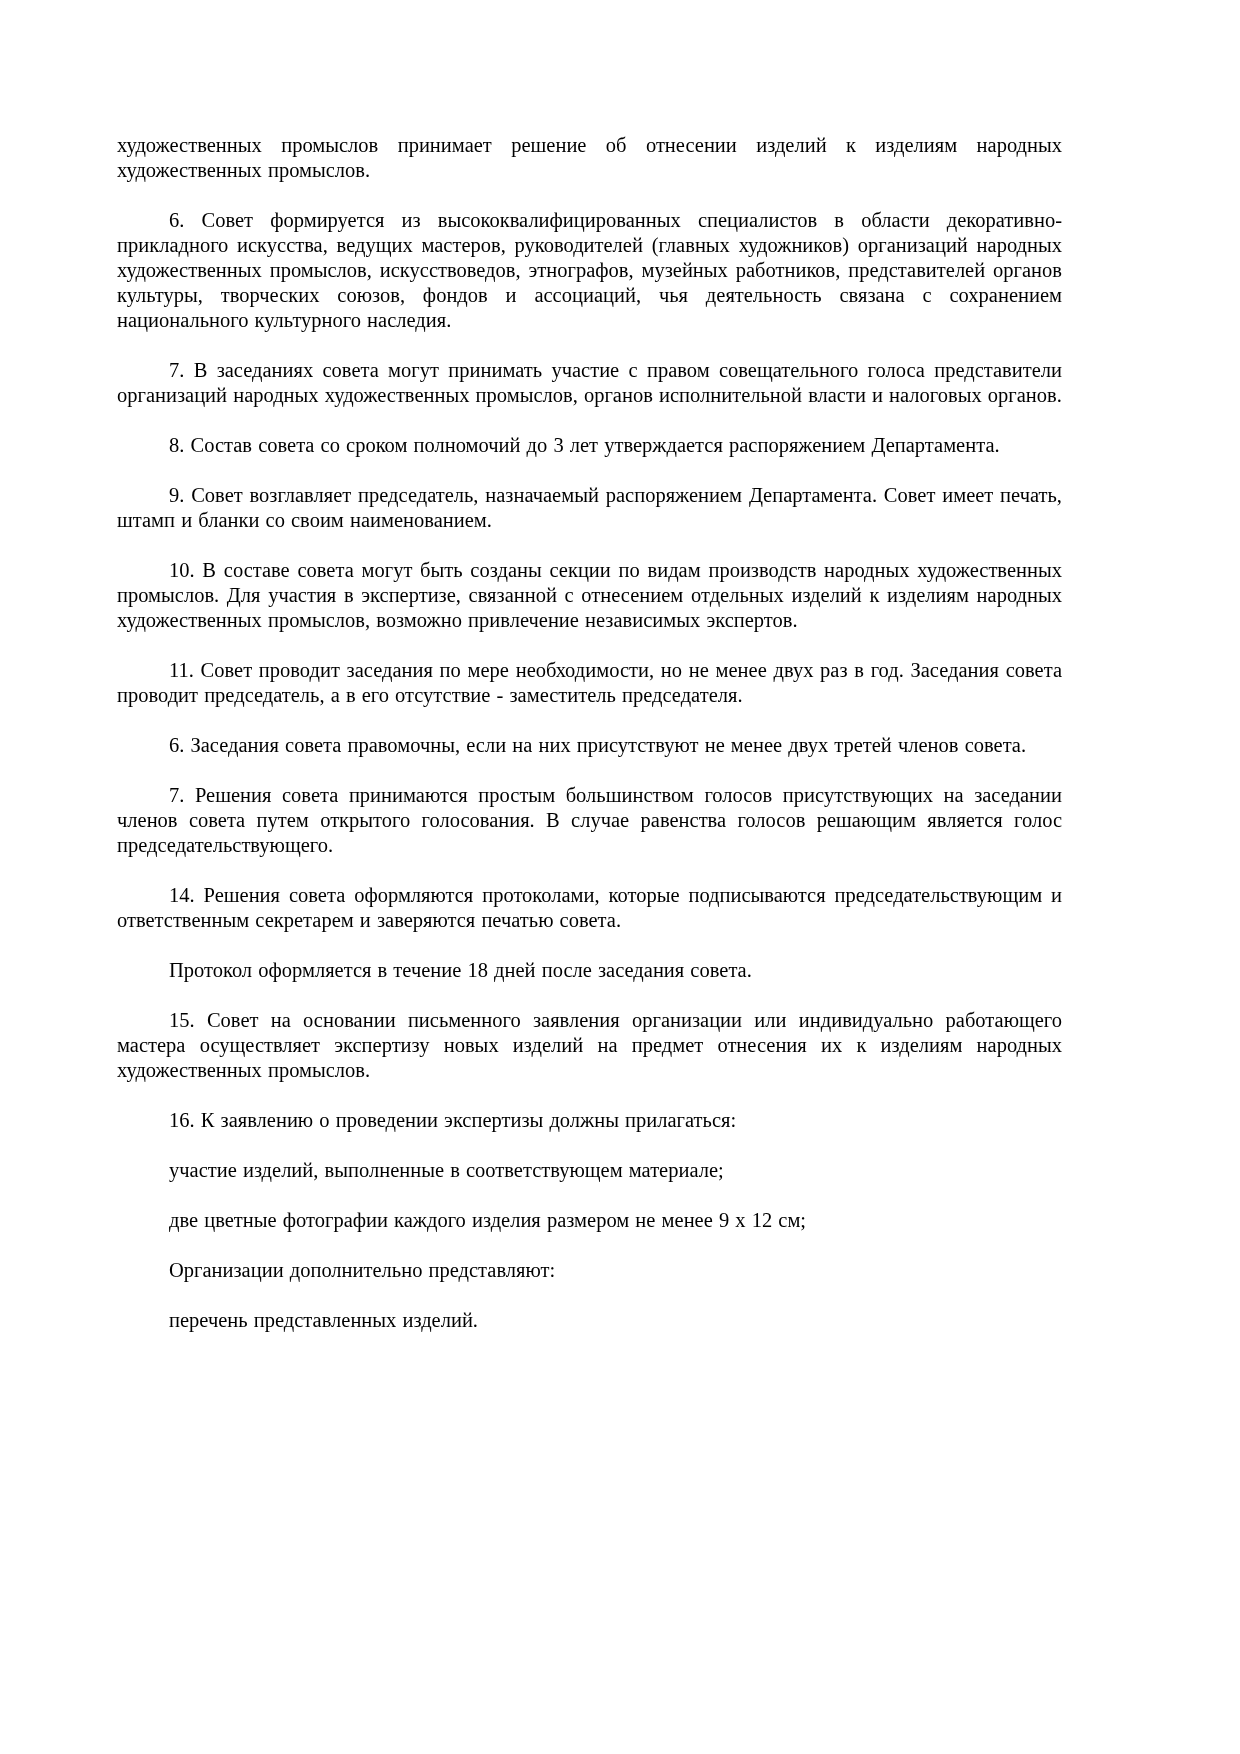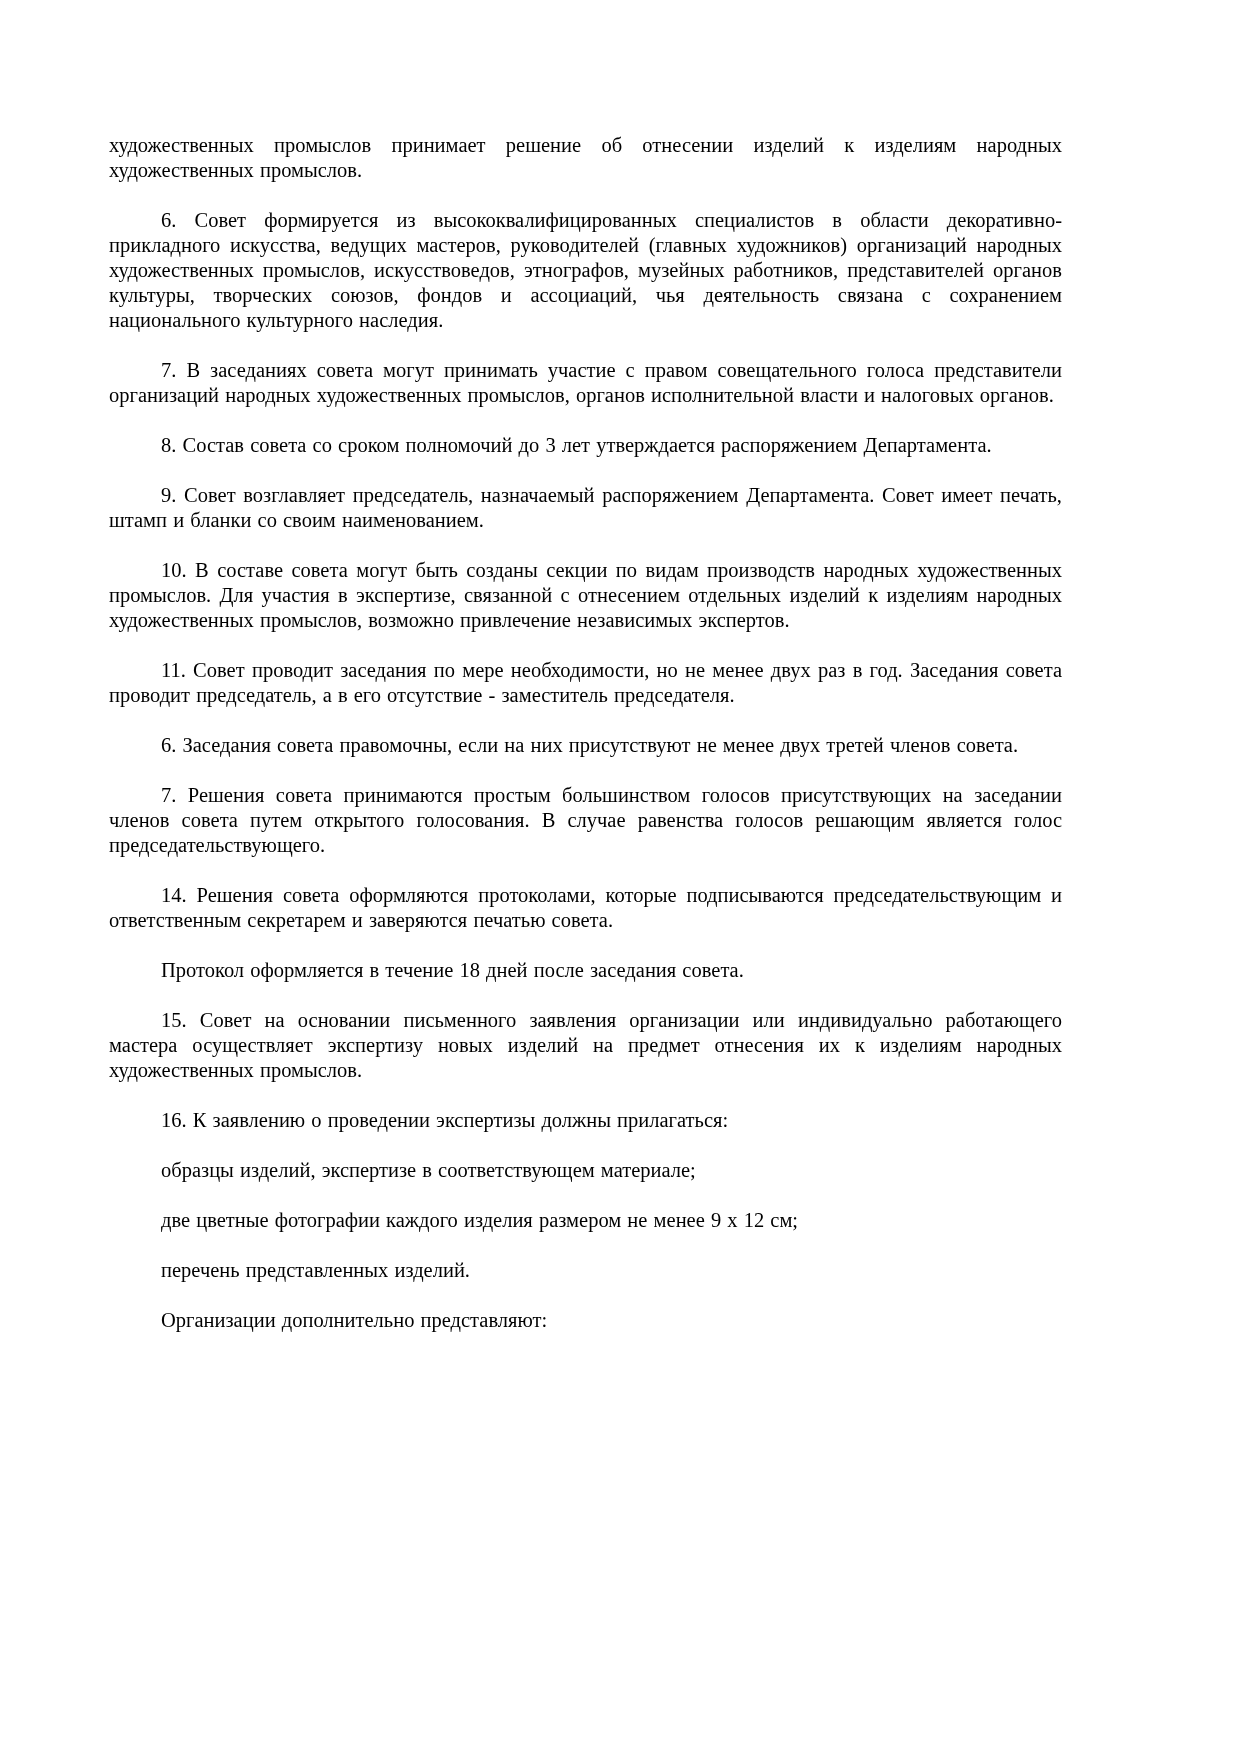--- a/index.html
+++ b/index.html
@@ -16,21 +16,21 @@
     padding: 133px 178px 80px 105px;
     overflow: hidden;
   }
   .doc-content {
     font-family: "Liberation Serif", "DejaVu Serif", serif;
     font-size: 20.5px;
     line-height: 25px;
     color: #000000;
   }
   .para {
-    margin: 0 0 25px 4px;
+    margin: 0 0 25px 12px;
     text-align: justify;
     text-indent: 52px;
     word-spacing: 1px;
   }
   .para.no-indent {
     text-indent: 0;
   }
   .para:last-child {
     margin-bottom: 0;
   }
@@ -46,18 +46,18 @@
       <p class="para">8. Состав совета со сроком полномочий до 3 лет утверждается распоряжением Департамента.</p>
       <p class="para">9. Совет возглавляет председатель, назначаемый распоряжением Департамента. Совет имеет печать, штамп и бланки со своим наименованием.</p>
       <p class="para">10. В составе совета могут быть созданы секции по видам производств народных художественных промыслов. Для участия в экспертизе, связанной с отнесением отдельных изделий к изделиям народных художественных промыслов, возможно привлечение независимых экспертов.</p>
       <p class="para">11. Совет проводит заседания по мере необходимости, но не менее двух раз в год. Заседания совета проводит председатель, а в его отсутствие - заместитель председателя.</p>
       <p class="para">6. Заседания совета правомочны, если на них присутствуют не менее двух третей членов совета.</p>
       <p class="para">7. Решения совета принимаются простым большинством голосов присутствующих на заседании членов совета путем открытого голосования. В случае равенства голосов решающим является голос председательствующего.</p>
       <p class="para">14. Решения совета оформляются протоколами, которые подписываются председательствующим и ответственным секретарем и заверяются печатью совета.</p>
       <p class="para">Протокол оформляется в течение 18 дней после заседания совета.</p>
       <p class="para">15. Совет на основании письменного заявления организации или индивидуально работающего мастера осуществляет экспертизу новых изделий на предмет отнесения их к изделиям народных художественных промыслов.</p>
       <p class="para">16. К заявлению о проведении экспертизы должны прилагаться:</p>
-      <p class="para">образцы изделий, экспертизе в соответствующем материале;</p>
+      <p class="para">участие изделий, выполненные в соответствующем материале;</p>
       <p class="para">две цветные фотографии каждого изделия размером не менее 9 х 12 см;</p>
+      <p class="para">Организации дополнительно представляют:</p>
       <p class="para">перечень представленных изделий.</p>
-      <p class="para">Организации дополнительно представляют:</p>
     </div>
 </div>
 
 </body></html>

